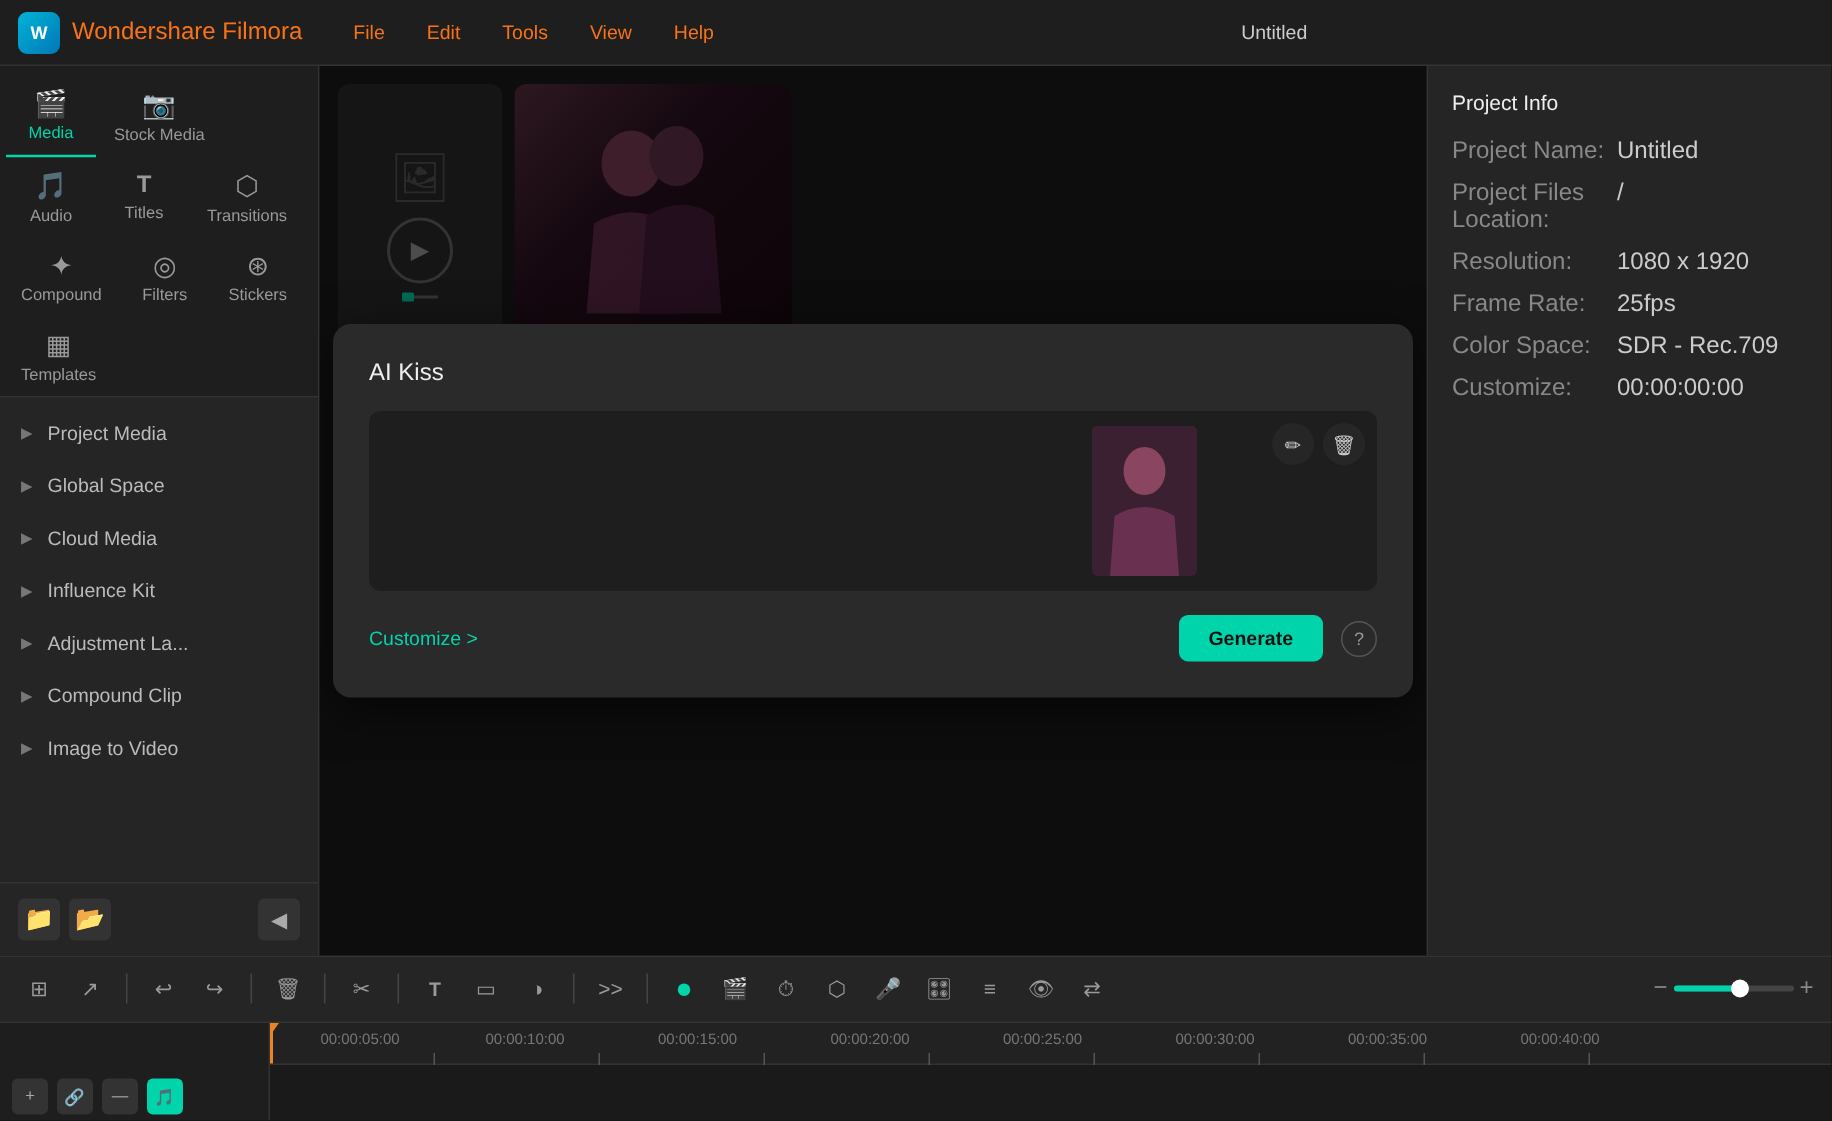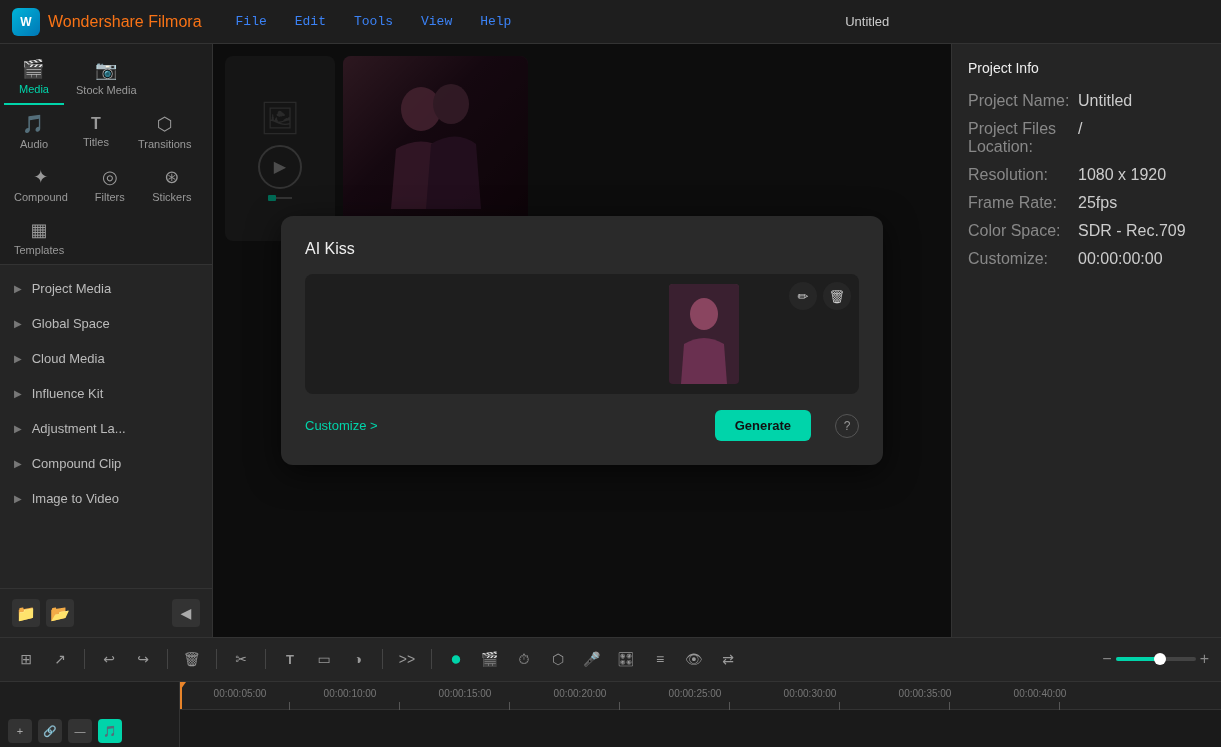--- a/index.html
+++ b/index.html
@@ -17,21 +17,21 @@
     }
     .app-logo {
       display: flex; align-items: center; gap: 8px; margin-right: 20px;
     }
     .logo-icon {
       width: 28px; height: 28px; background: linear-gradient(135deg, #00b4d8, #0077b6); border-radius: 6px;
       display: flex; align-items: center; justify-content: center; color: white; font-weight: bold; font-size: 12px;
     }
     .app-name { color: #f97316; font-size: 16px; font-weight: 500; }
     .menu-item {
-      padding: 6px 14px; color: #3b82f6; font-size: 13px; cursor: pointer; border-radius: 4px; font-family: Liberation Mono, monospace;
+      padding: 6px 14px; color: #f97316; font-size: 13px; cursor: pointer; border-radius: 4px;
     }
     .menu-center { flex: 1; display: flex; justify-content: center; }
     .project-title { color: #ccc; font-size: 13px; }
 
     
     .main-area {
       display: flex;
       flex: 1;
       overflow: hidden;
     }
@@ -108,41 +108,41 @@
       position: absolute;
       top: 0; left: 0; right: 0; bottom: 0;
       background: rgba(0,0,0,0.5);
       display: flex; align-items: center; justify-content: center;
       z-index: 10;
     }
     .modal-card {
       background: #2a2a2a;
       border-radius: 12px;
       padding: 24px;
-      width: 602px;
+      width: 720px;
       box-shadow: 0 8px 32px rgba(0,0,0,0.6);
     }
     .modal-title {
       color: #eee; font-size: 16px; font-weight: 500; margin-bottom: 16px;
     }
     .modal-upload-area {
       background: #1e1e1e;
       border-radius: 8px;
       height: 120px;
       display: flex; align-items: center; justify-content: center;
       position: relative;
       overflow: hidden;
     }
     .modal-footer {
       display: flex; align-items: center; justify-content: space-between; margin-top: 16px;
     }
     .customize-link {
       color: #00d4aa; font-size: 13px; cursor: pointer; text-decoration: none;
     }
-    .modal-footer-right { display: flex; align-items: center; gap: 24px; }
+    .modal-footer-right { display: flex; align-items: center; gap: 12px; }
     .generate-btn {
       background: #00d4aa; color: #111; border: none; border-radius: 6px;
       padding: 8px 20px; font-size: 13px; font-weight: 600; cursor: pointer;
     }
     .help-icon {
       width: 24px; height: 24px; border-radius: 50%; border: 1px solid #555;
       display: flex; align-items: center; justify-content: center; color: #999; font-size: 12px; cursor: pointer;
     }
 
     

